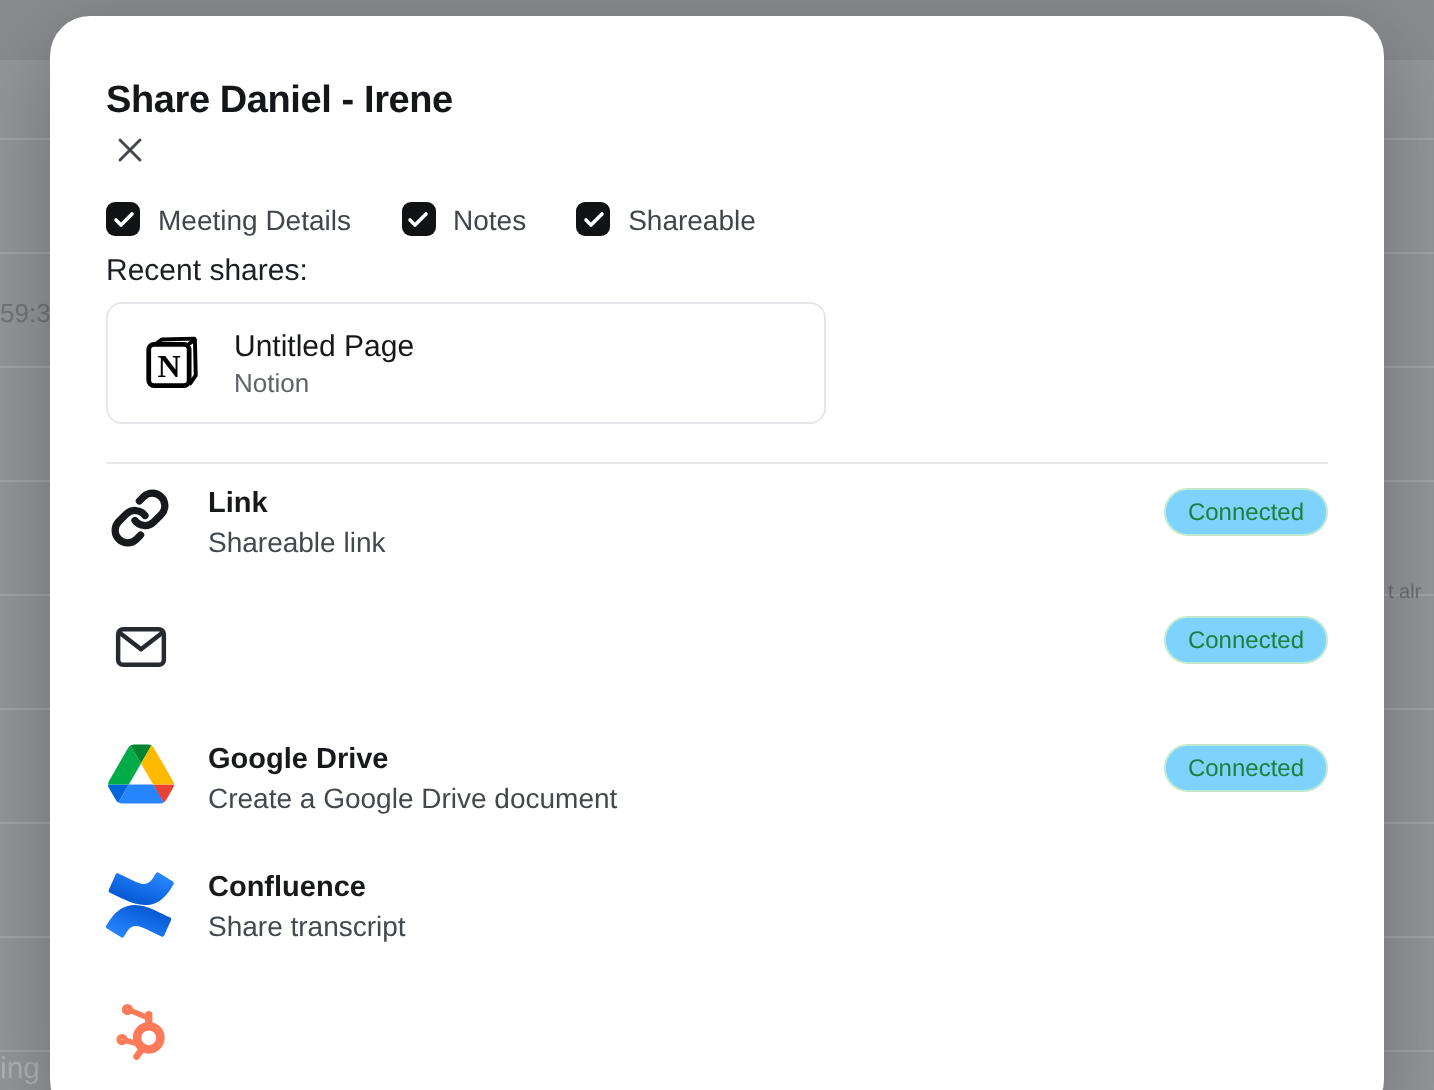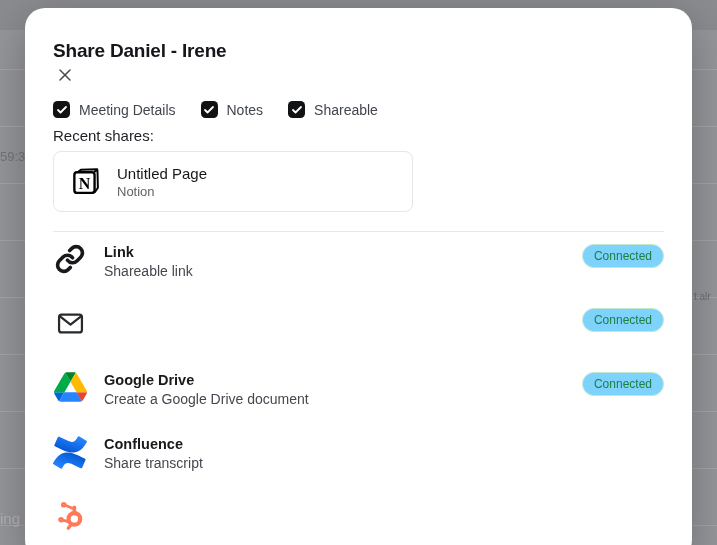--- a/index.html
+++ b/index.html
@@ -11,21 +11,21 @@
     background-image:
       linear-gradient(#8b8c90, #8b8c90),
       repeating-linear-gradient(to bottom, transparent 0 56px, rgba(255,255,255,.14) 56px 57px);
     background-size:100% 30px, 100% 100%;
     background-repeat:no-repeat, repeat;
     background-position:0 0, 0 13px;
   }
   .bd-frag { position:absolute; white-space:nowrap; }
   .bd-frag.ts   { left:0;   top:149px; font-size:13px; color:#73757a; }
   .bd-frag.mid  { left:694px; top:291px; font-size:10px; color:#6d6f73; }
-  .bd-frag.low  { left:0;   top:510px; font-size:15px; color:#b2b3b6; }
+  .bd-frag.low  { left:0;   top:526px; font-size:15px; color:#b2b3b6; }
 
   
   .modal {
     position:absolute; left:25px; top:8px; width:667px; height:552px;
     background:#fff; border-radius:20px;
     box-shadow:0 12px 48px rgba(0,0,0,.28);
     padding:32px 28px 0 28px;
   }
   .modal-header { display:flex; align-items:flex-start; justify-content:space-between; margin-bottom:11px;flex-direction:column; }
   .modal-title { font-size:19px; font-weight:700; color:#14161a; letter-spacing:-.2px; }

